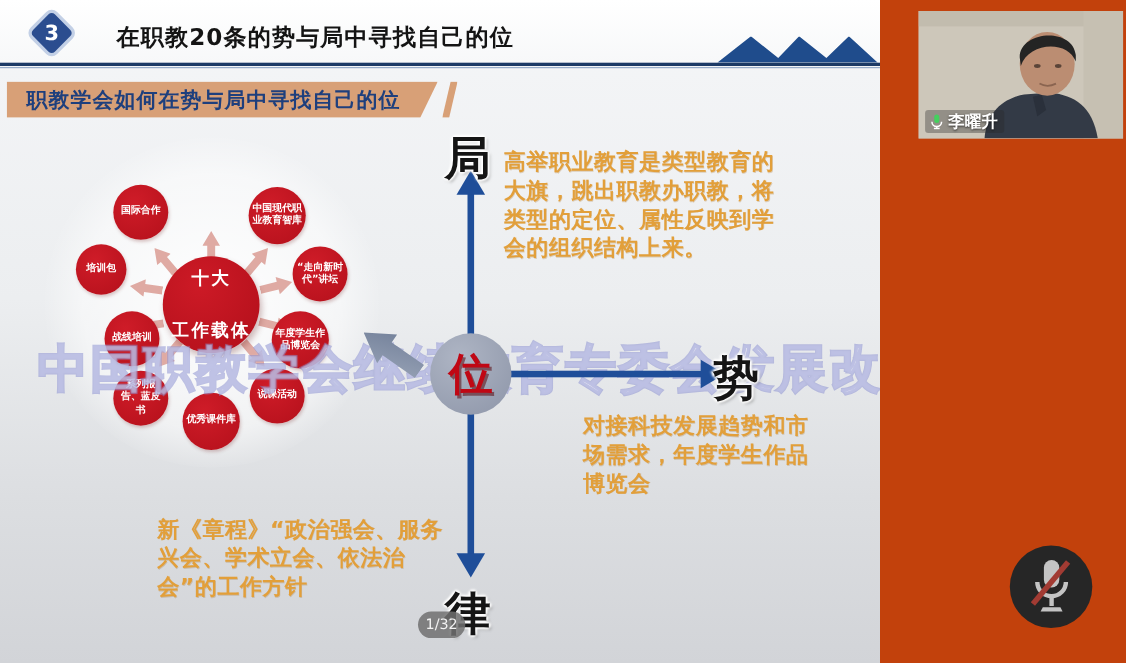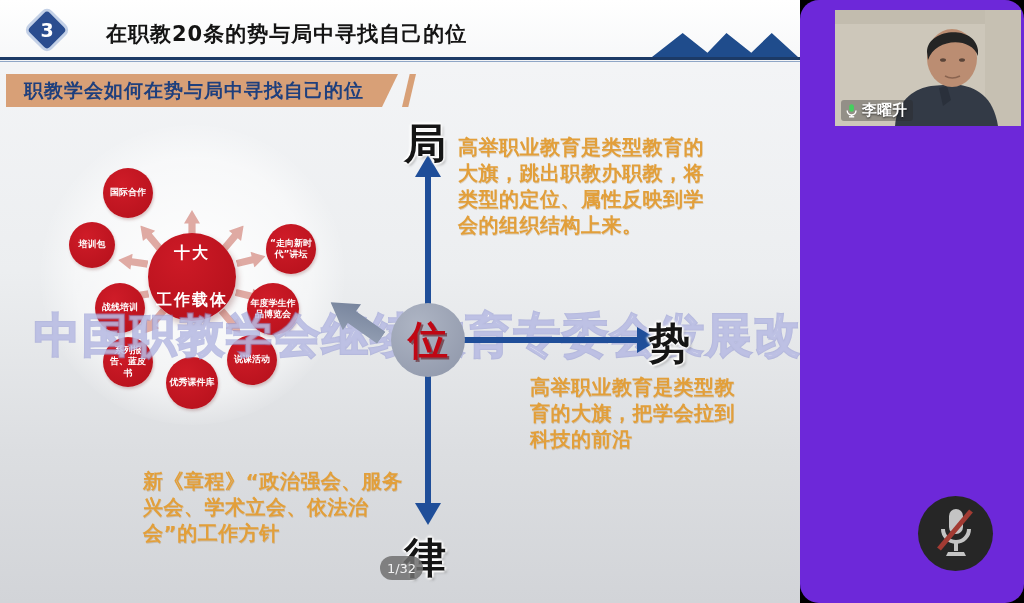--- a/index.html
+++ b/index.html
@@ -96,21 +96,21 @@
   .note1{left:458px;top:134px;width:264px;}
   .note2{left:530px;top:374px;width:220px;}
   .note3{left:143px;top:468px;width:266px;}
 
   
   .page-badge{position:absolute;left:380px;top:556px;width:43px;height:24px;border-radius:12px;
        background:rgba(112,112,112,.85);color:#f2f2f2;font-size:13px;display:flex;align-items:center;
        justify-content:center;z-index:10;}
 
   
-  .panel{position:absolute;left:800px;top:0;width:224px;height:603px;background:#6d28d9;border-radius:19px;}
+  .panel{position:absolute;left:800px;top:0;width:224px;height:603px;background:#c2410c;}
   .video-tile{position:absolute;left:35px;top:10px;width:186px;height:116px;background:#ccc6b8;overflow:hidden;}
   .name-tag{position:absolute;left:6px;bottom:5px;display:flex;align-items:center;gap:3px;
        background:rgba(40,40,40,.35);border-radius:3px;padding:1px 6px 1px 3px;}
   .name-tag span{color:#fff;font-size:15px;font-weight:600;text-shadow:0 1px 2px rgba(0,0,0,.7);}
   .mic-btn{position:absolute;left:118px;top:496px;width:75px;height:75px;border-radius:50%;
        background:#262626;display:flex;align-items:center;justify-content:center;cursor:pointer;}
 </style>
 </head>
 <body>
 
@@ -135,20 +135,21 @@
     <div class="parrow a0"></div>
     <div class="parrow a1"></div>
     <div class="parrow a2"></div>
     <div class="parrow a3"></div>
     <div class="parrow a4"></div>
     <div class="parrow a5"></div>
     <div class="parrow a6"></div>
     <div class="parrow a7"></div>
     <div class="parrow a8"></div>
 
+    <div class="sat s1">中国现代职业教育智库</div>
     <div class="sat s2">“走向新时代”讲坛</div>
     <div class="sat s3">年度学生作品博览会</div>
     <div class="sat s4">说课活动</div>
     <div class="sat s5">优秀课件库</div>
     <div class="sat s6">系列报告、蓝皮书</div>
     <div class="sat s7">战线培训</div>
     <div class="sat s8">培训包</div>
     <div class="sat s9">国际合作</div>
     <div class="hub">
       <b>十大</b>
@@ -164,21 +165,21 @@
     <div class="ah-right"></div>
     <div class="gray-arrow"></div>
     <div class="pos-circle">
       <span>位</span>
     </div>
     <div class="axis-label lbl-top">局</div>
     <div class="axis-label lbl-right">势</div>
     <div class="axis-label lbl-bottom">律</div>
 
     <div class="note note1">高举职业教育是类型教育的大旗，跳出职教办职教，将类型的定位、属性反映到学会的组织结构上来。</div>
-    <div class="note note2">高举职业教育是类型教育的大旗，把学会拉到科技的前沿</div>
+    <div class="note note2">对接科技发展趋势和市场需求，年度学生作品博览会</div>
     <div class="note note3">新《章程》“政治强会、服务兴会、学术立会、依法治会”的工作方针</div>
 
     <div class="page-badge">1/32</div>
   </div>
 
   <div class="panel">
     <div class="video-tile">
       <svg width="186" height="116" viewBox="0 0 186 116">
         <rect x="0" y="0" width="186" height="116" fill="#cdc7ba"></rect>
         <rect x="0" y="0" width="186" height="14" fill="#c2bcae"></rect>

